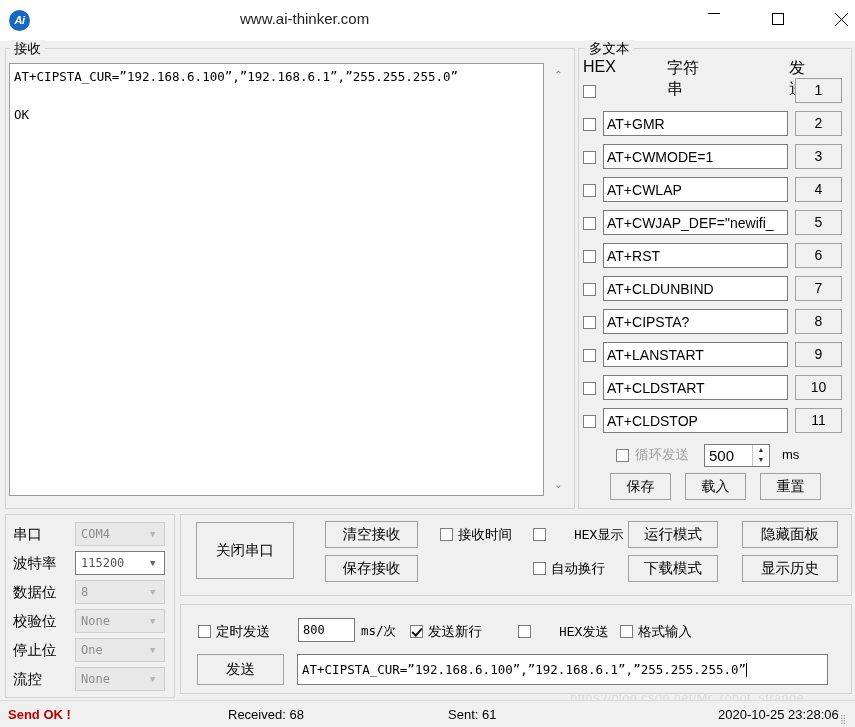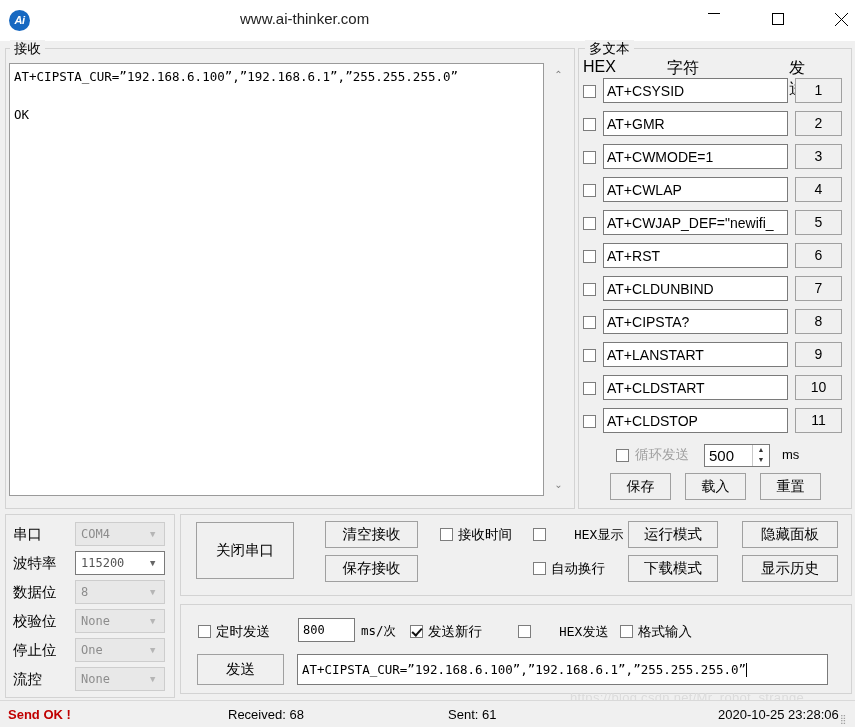--- a/index.html
+++ b/index.html
@@ -175,21 +175,20 @@
   </div>
 
   <div class="group" id="multi-group"></div>
   <div class="group-title" id="multi-title">多文本</div>
   <div class="mt-head mt-h-hex">HEX</div>
   <div class="mt-head mt-h-str">字符串</div>
   <div class="mt-head mt-h-send">发送</div>
   <div id="mt-rows">
       <div class="mt-row" style="top: 78px;">
         <span class="cbx mt-cb"><span class="bx"></span></span>
-        <span class="mt-input">AT+CSYSID</span>
         <span class="mt-btn">1</span>
       </div>
       <div class="mt-row" style="top: 111px;">
         <span class="cbx mt-cb"><span class="bx"></span></span>
         <span class="mt-input">AT+GMR</span>
         <span class="mt-btn">2</span>
       </div>
       <div class="mt-row" style="top: 144px;">
         <span class="cbx mt-cb"><span class="bx"></span></span>
         <span class="mt-input">AT+CWMODE=1</span>

